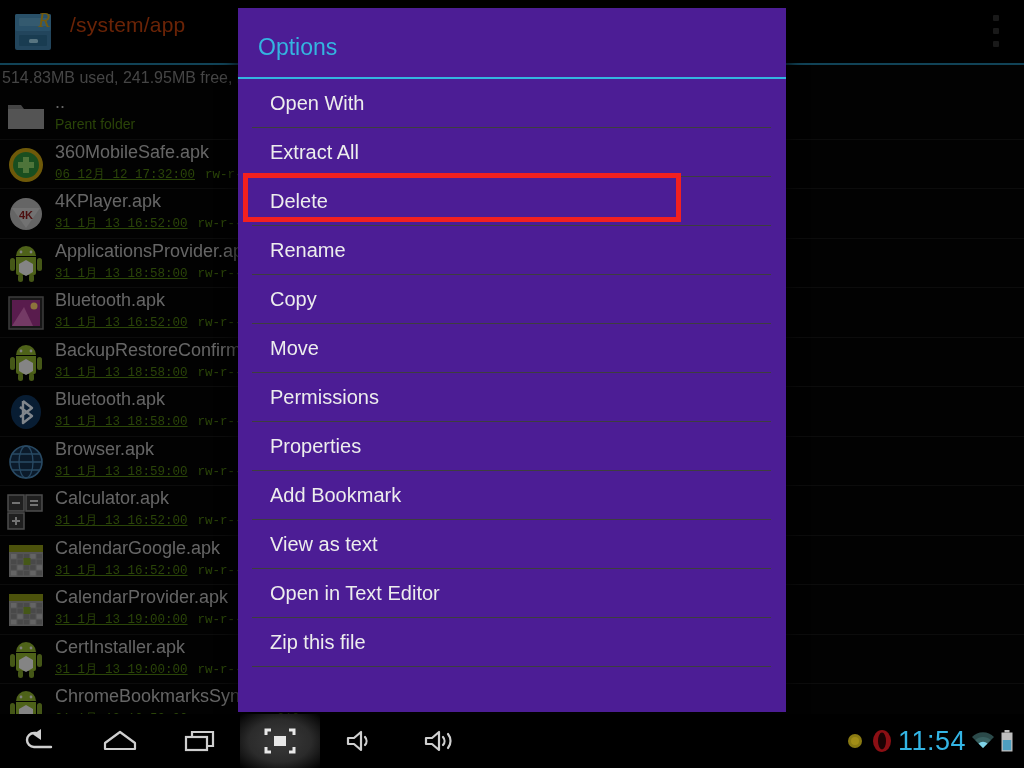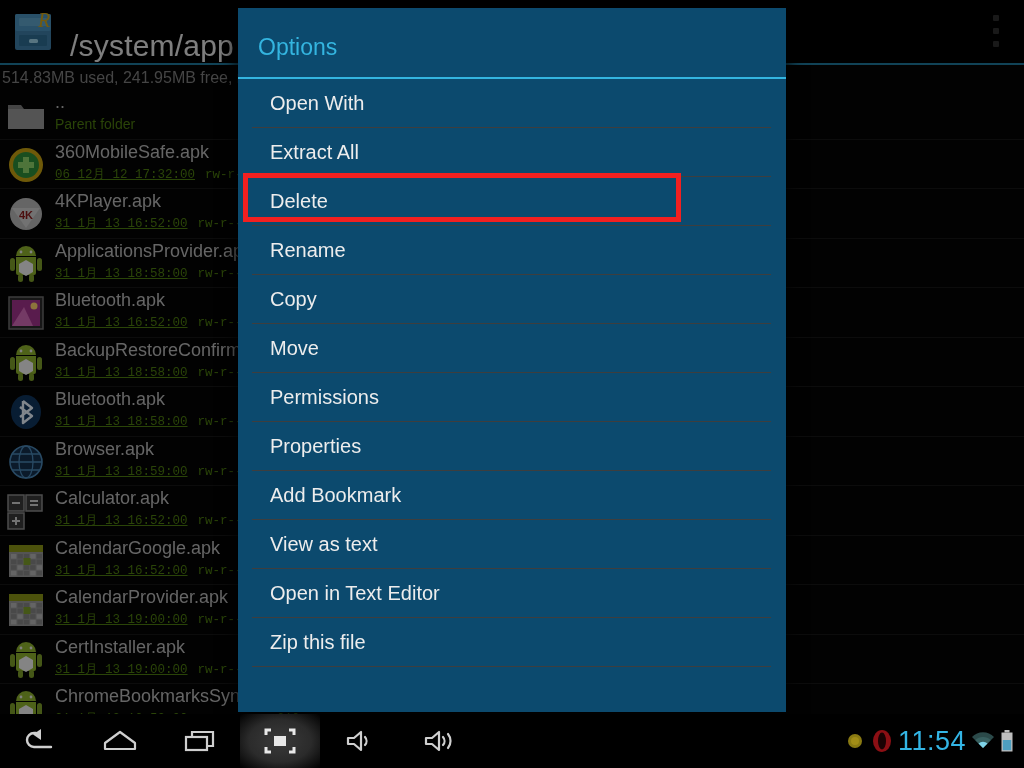--- a/index.html
+++ b/index.html
@@ -18,22 +18,22 @@
 
   
   #app-header{
     position:absolute; left:0; top:0; width:1024px; height:63px;
     background:#000;
   }
   #app-icon{
     position:absolute; left:8px; top:6px; width:52px; height:50px;
   }
   #path-title{
-    position:absolute; left:70px; top:29px;
-    font-size:30px; color:#e5e5e5; letter-spacing:0.2px;
+    position:absolute; left:70px; top:13px;
+    font-size:21px; color:#c2410c; letter-spacing:0.2px;
   }
   #overflow-menu{
     position:absolute; right:18px; top:12px; width:20px; height:38px;
     display:flex; flex-direction:column; align-items:center; justify-content:space-between;
     padding:3px 0;
   }
   #overflow-menu i{
     display:block; width:6px; height:6px; background:#2e2e2e; border-radius:1px;
   }
   #header-rule{
@@ -74,21 +74,21 @@
   .file-row .fsz{ margin-left:12px; }
   
   #scrim{
     position:absolute; left:0; top:0; width:1024px; height:714px;
     background:rgba(0,0,0,0.45); pointer-events:none;
   }
 
   
   #options-dialog{
     position:absolute; left:238px; top:8px; width:548px; height:704px;
-    background:#0c4a6e;
+    background:#4c1d95;
     box-shadow:0 0 14px 4px rgba(0,0,0,0.75);
   }
   #dialog-title{
     position:absolute; left:20px; top:26px;
     font-size:23px; color:#34b5e0; font-weight:normal;
   }
   #dialog-title-rule{
     position:absolute; left:0; top:69px; width:548px; height:2px;
     background:#34b5e0;
   }

